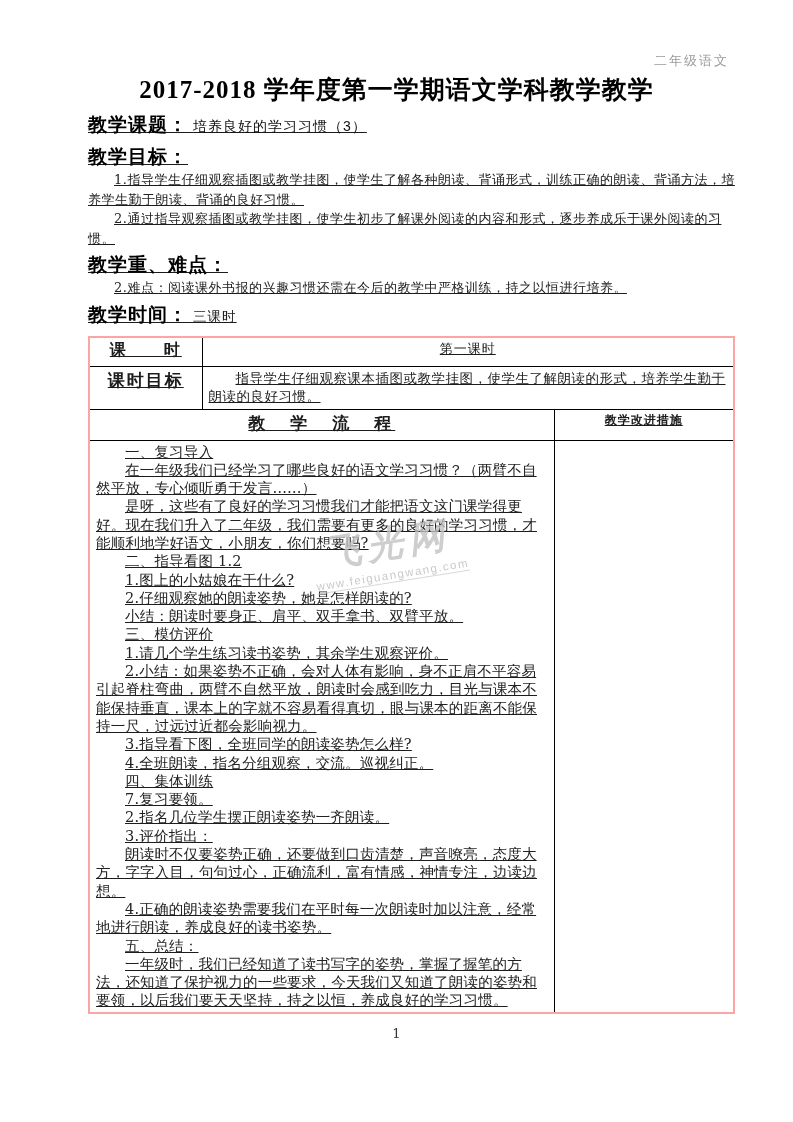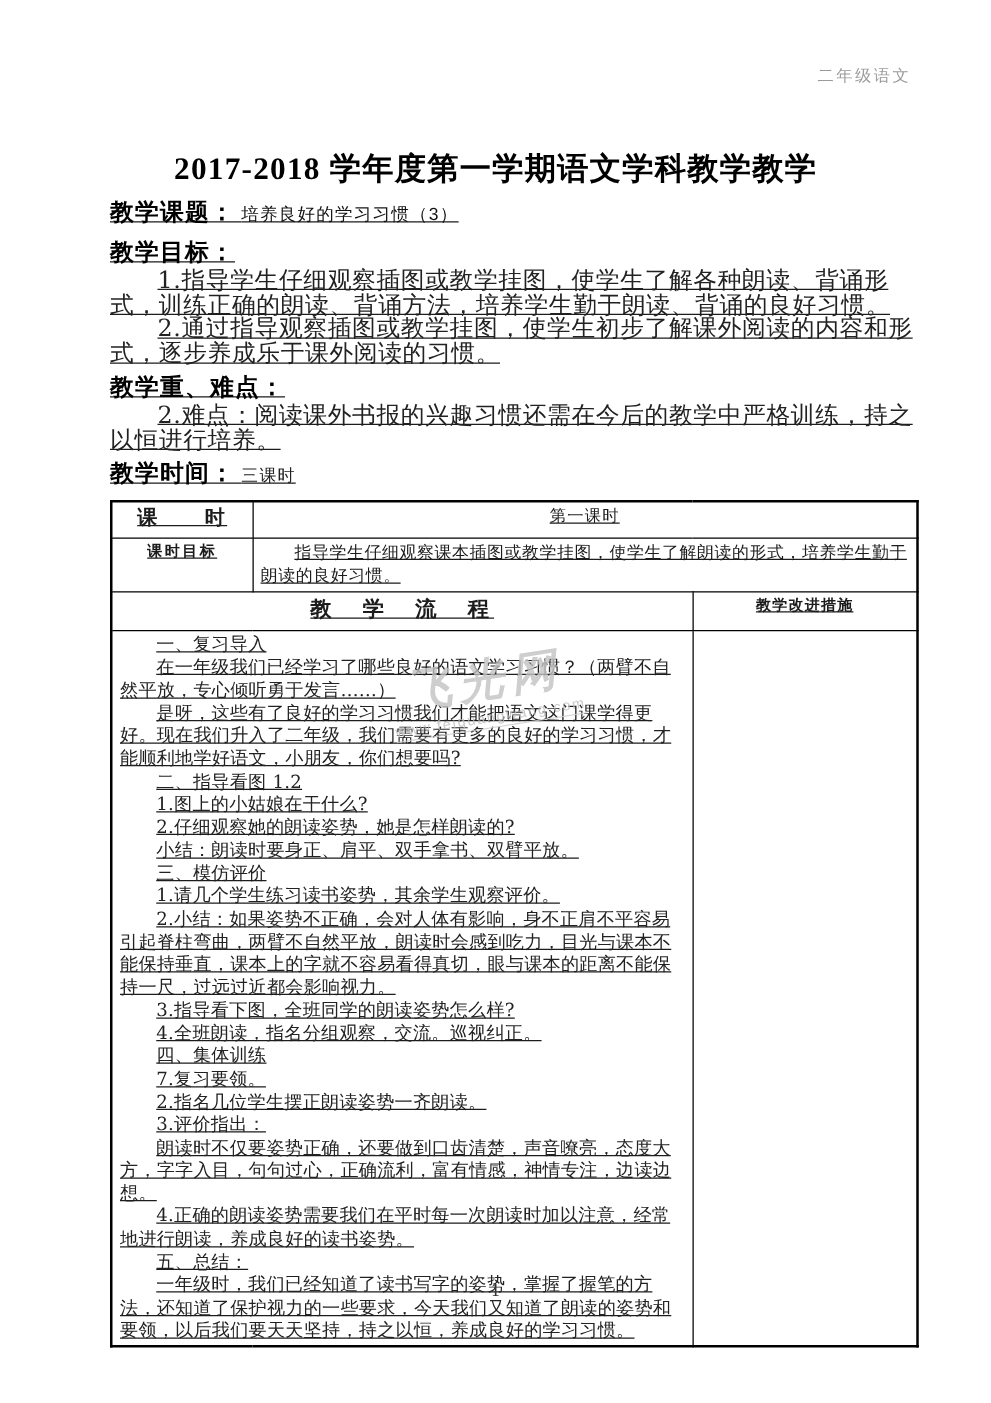--- a/index.html
+++ b/index.html
@@ -14,21 +14,21 @@
   }
   .corner-label {
     position: absolute;
     top: 52px;
     right: 64px;
     font-size: 13px;
     letter-spacing: 2px;
     color: #9b9b9b;
   }
   .doc-title {
-    padding-top: 118px;
+    padding-top: 73px;
     text-align: center;
     font-family: "Liberation Serif", serif;
     font-weight: bold;
     font-size: 25px;
     letter-spacing: 1px;
     color: #000;
   }
   .content {
     margin-left: 88px;
     width: 649px;
@@ -45,37 +45,37 @@
   .h-value {
     font-family: "Liberation Sans", sans-serif;
     font-size: 14px;
     color: #111;
     letter-spacing: 1px;
   }
   .kai-value { font-size: 13.5px; color: #222; letter-spacing: 1px; }
   .body-par p {
     margin: 0;
     text-indent: 2em;
-    font-size: 19px;
+    font-size: 13px;
     line-height: 19.5px;
     letter-spacing: 0.5px;
     color: #222;
   }
   table.lesson {
     margin-top: 8px;
     border-collapse: collapse;
     table-layout: fixed;
     width: 645px;
   }
   table.lesson td {
     border: 1px solid #000;
     padding: 2px 6px;
     vertical-align: top;
   }
-  table.lesson { border: 2px solid #000000; }
+  table.lesson { border: 2px solid #fca5a5; }
   td.c-label {
     font-family: "Liberation Sans", sans-serif;
     font-weight: bold;
     font-size: 16px;
     text-align: center;
     vertical-align: middle;
     letter-spacing: 2px;
   }
   td.c-session { text-align: center; vertical-align: middle; font-size: 13px; letter-spacing: 1px; }
   td.c-objective { font-size: 13.5px; line-height: 18.5px; }
@@ -178,21 +178,21 @@
         <col style="width:113px">
         <col style="width:352px">
         <col style="width:180px">
       </colgroup>
       <tbody>
           <tr>
         <td class="c-label" style="height:24px;">课　　时</td>
         <td class="c-session" colspan="2">第一课时</td>
       </tr>
       <tr>
-        <td class="c-label" style="height:38px; font-size:12px;">课时目标</td>
+        <td class="c-label" style="height:38px; font-size:17px;">课时目标</td>
         <td class="c-objective" colspan="2">
           <p class="obj-text">指导学生仔细观察课本插图或教学挂图，使学生了解朗读的形式，培养学生勤于朗读的良好习惯。</p>
         </td>
       </tr>
       <tr>
         <td class="c-flow-header" colspan="2">教　学　流　程</td>
         <td class="c-improve-header" style="letter-spacing:1px; font-size:12px;">教学改进措施</td>
       </tr>
       <tr>
         <td class="c-flow-body" colspan="2">

